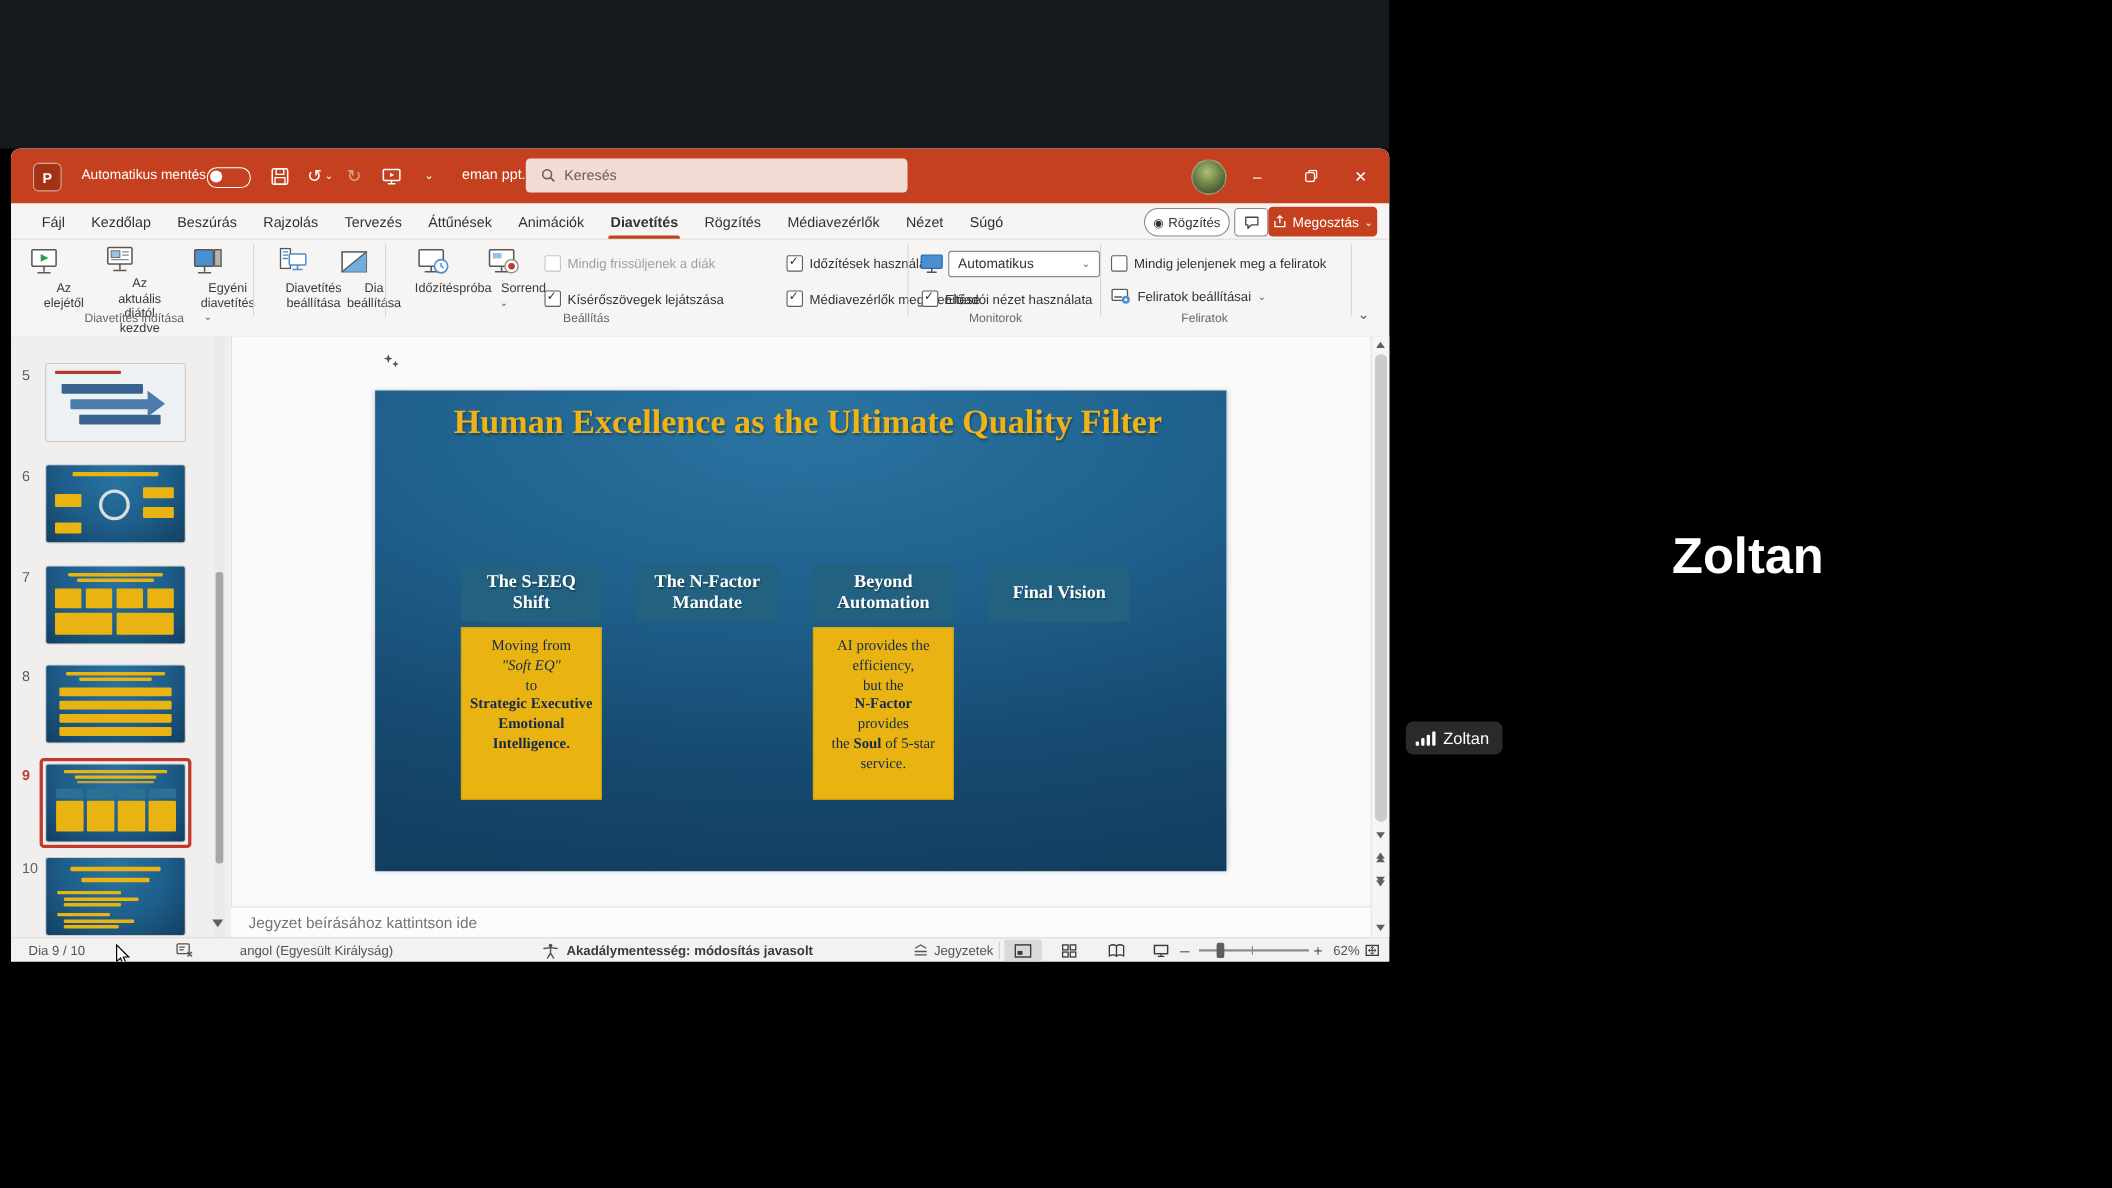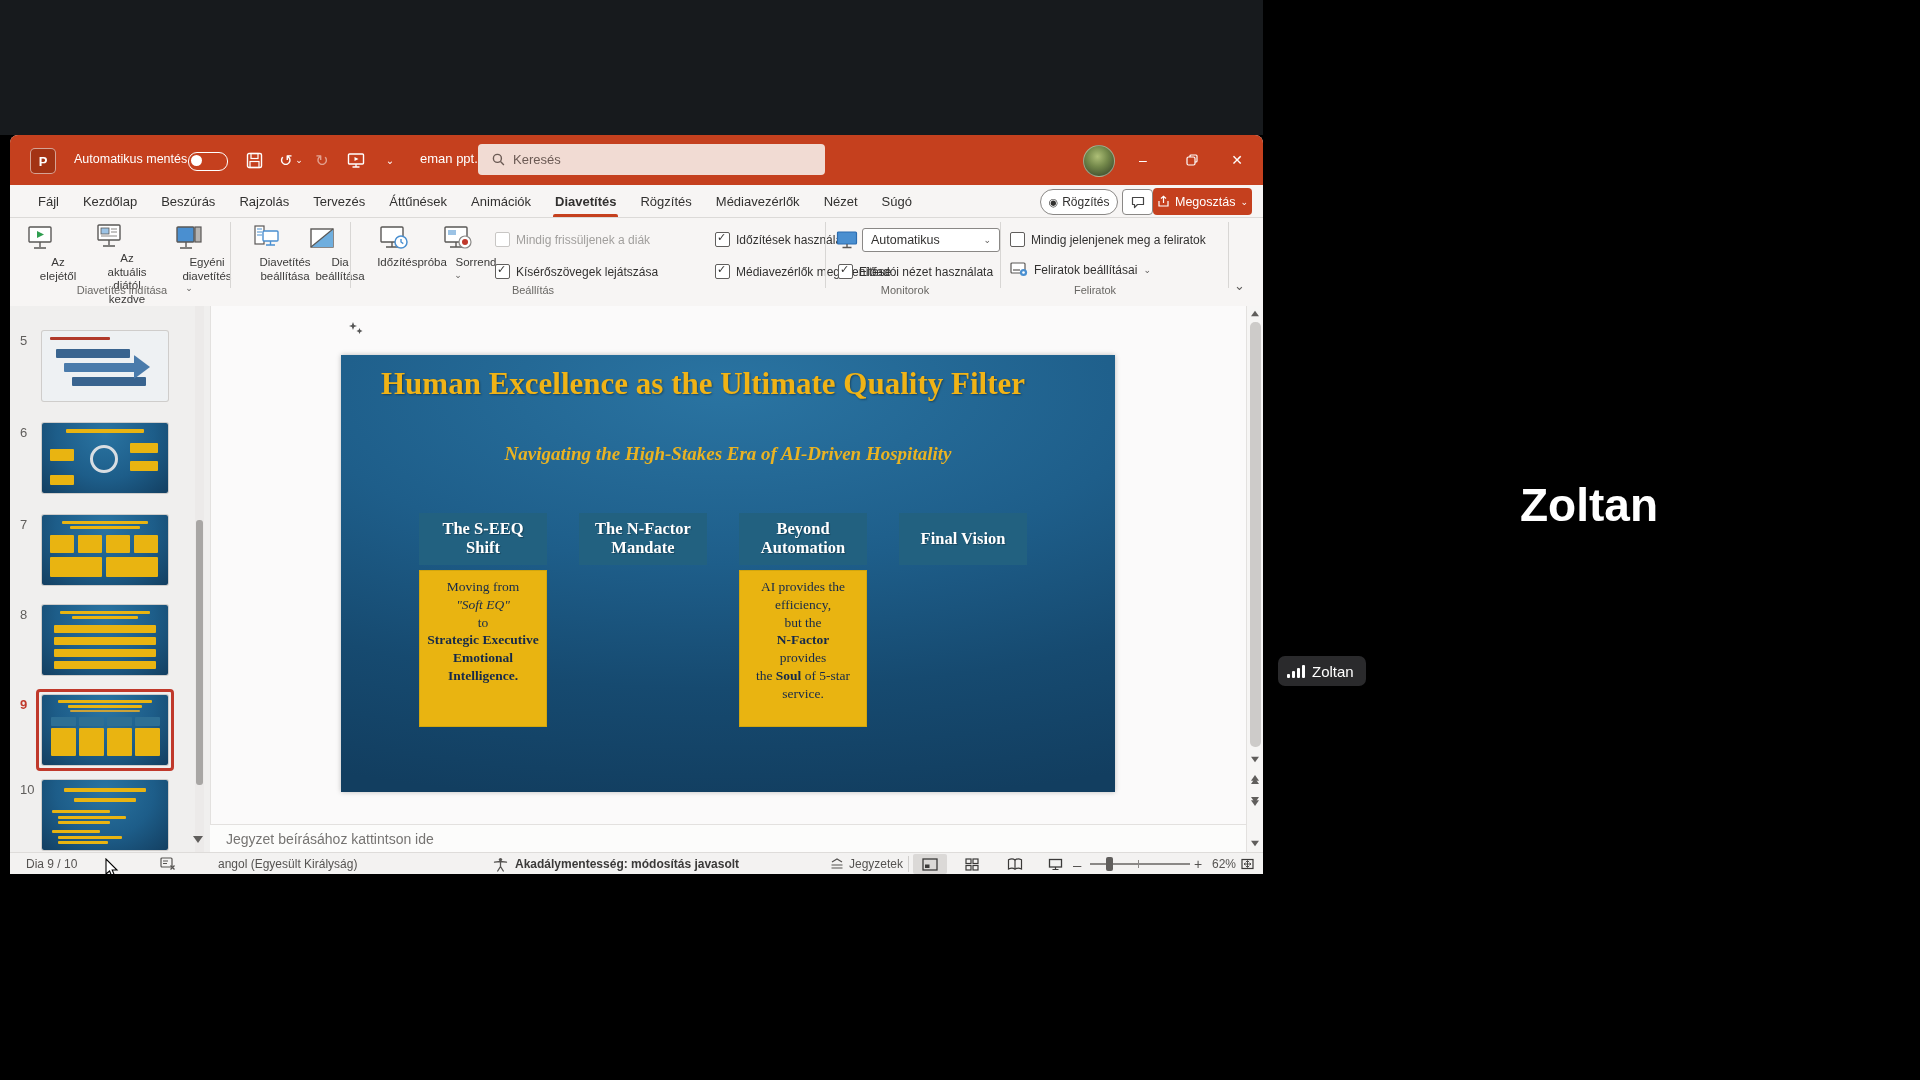--- a/index.html
+++ b/index.html
@@ -64,21 +64,21 @@
   .mline{position:absolute;height:4px;border-radius:1px;}
   #thumb-scroll{position:absolute;left:185px;top:0;width:9px;height:546px;background:#eceae9;}
   #thumb-scroll .sthumb{position:absolute;left:1px;top:214px;width:7px;height:265px;background:#a8a6a4;border-radius:3px;}
   .tri-down{width:0;height:0;border-left:5px solid transparent;border-right:5px solid transparent;border-top:7px solid #605e5c;}
   .tri-up{width:0;height:0;border-left:5px solid transparent;border-right:5px solid transparent;border-bottom:7px solid #605e5c;}
   #editor{left:200px;top:171px;width:1036px;height:518px;background:#fbfafa;border-left:1px solid #e3e1df;}
   
   #slide{position:absolute;left:130px;top:49px;width:774px;height:437px;
          background:radial-gradient(ellipse 130% 95% at 50% 8%,#2a74a2 0%,#1e5e8a 42%,#164a70 72%,#123e60 100%);
          box-shadow:0 0 5px rgba(0,0,0,.25);font-family:"Liberation Serif","DejaVu Serif",serif;}
-  #slide-title{position:absolute;left:40px;right:27px;top:12px;text-align:left;color:#f0b316;
+  #slide-title{position:absolute;left:40px;right:27px;top:12px;text-align:center;color:#f0b316;
                font-weight:700;font-size:31px;line-height:1.1;text-shadow:1px 1px 2px rgba(0,0,0,.35);}
   #slide-subtitle{position:absolute;left:40px;right:40px;top:88px;text-align:center;color:#eab322;
                   font-style:italic;font-weight:700;font-size:19px;}
   .scol-h{position:absolute;top:158px;width:128px;height:52px;background:#226180;color:#fff;font-weight:700;
           font-size:16.5px;line-height:1.15;display:flex;align-items:center;justify-content:center;text-align:center;
           white-space:pre-line;text-shadow:1px 1px 1px rgba(0,0,0,.3);}
   .scol-b{position:absolute;top:215px;width:128px;height:157px;background:#e9b411;border:1px solid #d2a60d;
           box-sizing:border-box;color:#15294a;font-size:13.5px;line-height:1.32;text-align:center;
           padding:7px 6px;white-space:pre-line;}
   #sparkle{position:absolute;left:137px;top:15px;color:#444;font-size:15px;}
@@ -422,21 +422,20 @@
 
     <div class="abs" id="editor">
       <div id="sparkle">
         <svg width="16" height="16" viewBox="0 0 16 16">
             <path d="M5 1l1.1 2.9L9 5 6.1 6.1 5 9 3.9 6.1 1 5l2.9-1.1z" fill="#555"></path>
             <path d="M11.5 7l.9 2.1 2.1.9-2.1.9-.9 2.1-.9-2.1L8.5 10l2.1-.9z" fill="#555"></path>
           </svg>
       </div>
       <div id="slide">
         <div id="slide-title">Human Excellence as the Ultimate Quality Filter</div>
-        <div id="slide-subtitle">Navigating the High-Stakes Era of AI-Driven Hospitality</div>
 
         <div class="scol-h" style="left:78px">The S-EEQ
 Shift</div>
         <div class="scol-h" style="left:238px">The N-Factor
 Mandate</div>
         <div class="scol-h" style="left:398px">Beyond
 Automation</div>
         <div class="scol-h" style="left:558px">Final Vision</div>
 
         <div class="scol-b" style="left:78px"><span>Moving from

